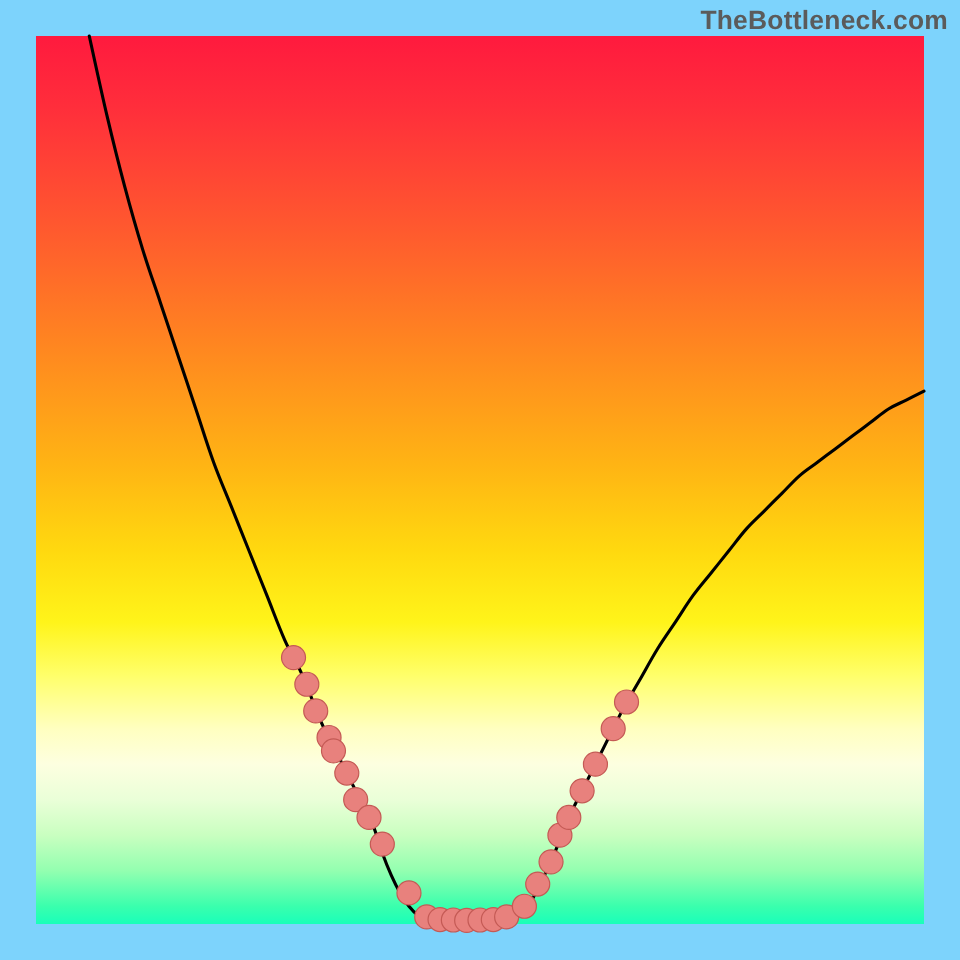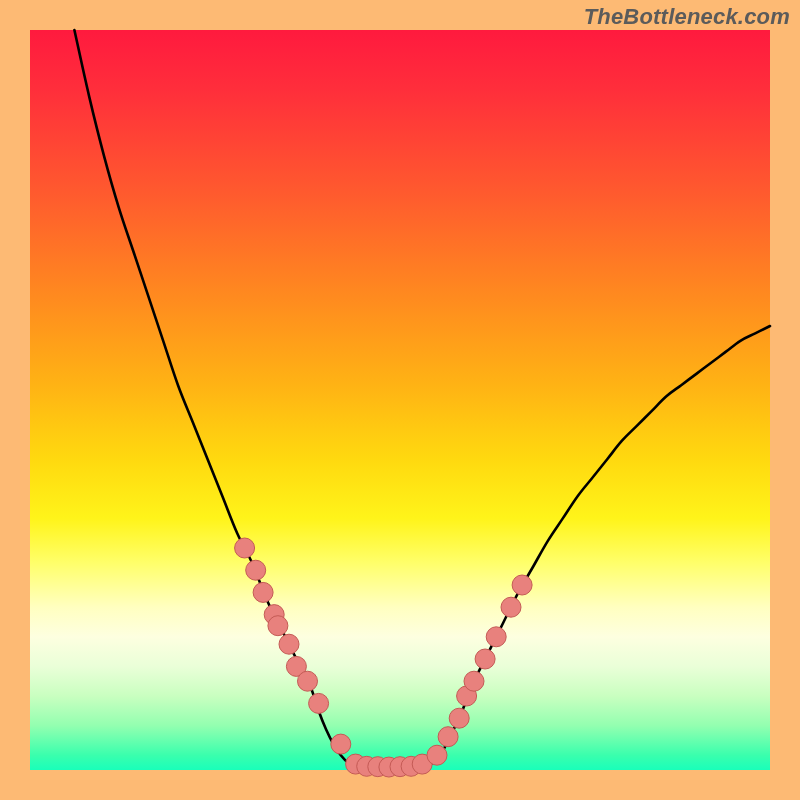--- a/index.html
+++ b/index.html
@@ -8,22 +8,21 @@
     width: 800px;
     height: 800px;
     overflow: hidden;
     background: #000;
     font-family: Arial, Helvetica, sans-serif;
   }
   .stage {
     position: relative;
     width: 800px;
     height: 800px;
-    background: #fdba74;
-    font-style: italic;
+    background: #7dd3fc;
   }
   .plot-area {
     position: absolute;
     left: 30px;
     top: 30px;
     width: 740px;
     height: 740px;
     background: linear-gradient(to bottom,
       #ff1a3e 0%,
       #ff2e3b 8%,

